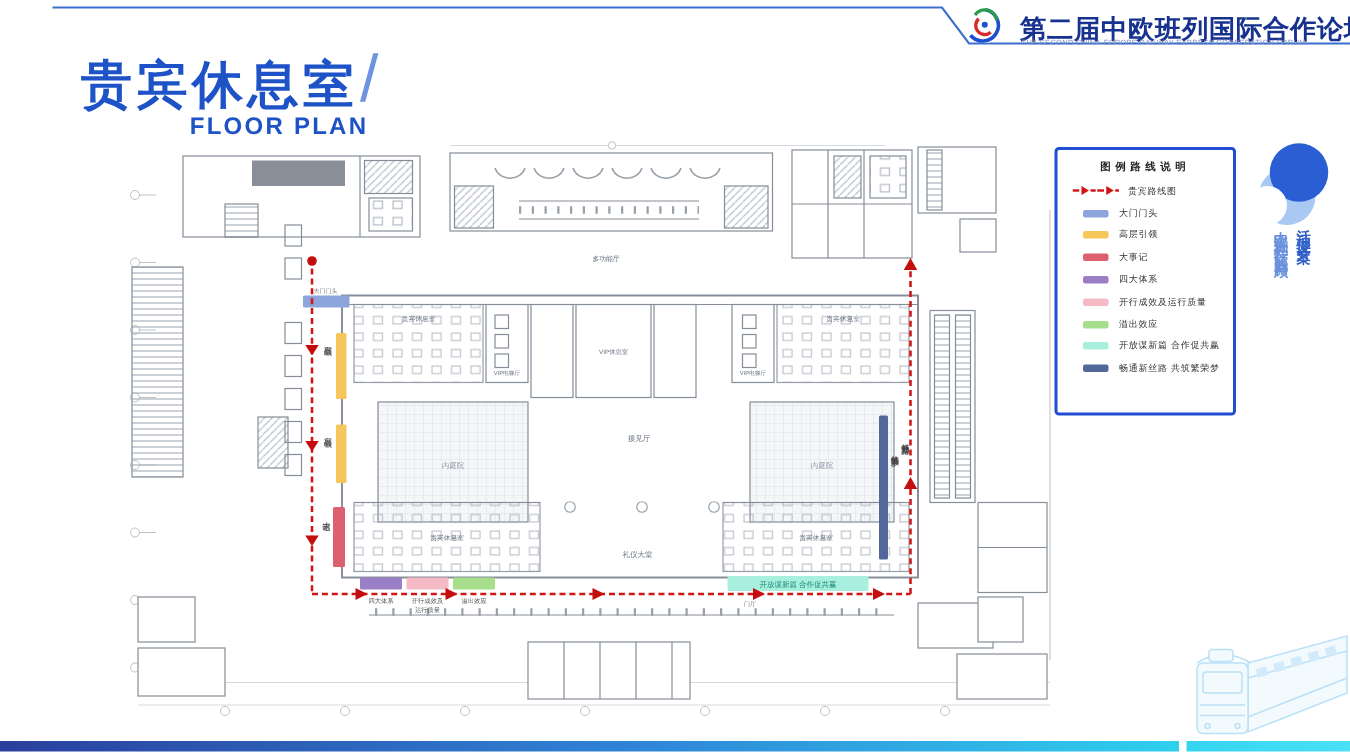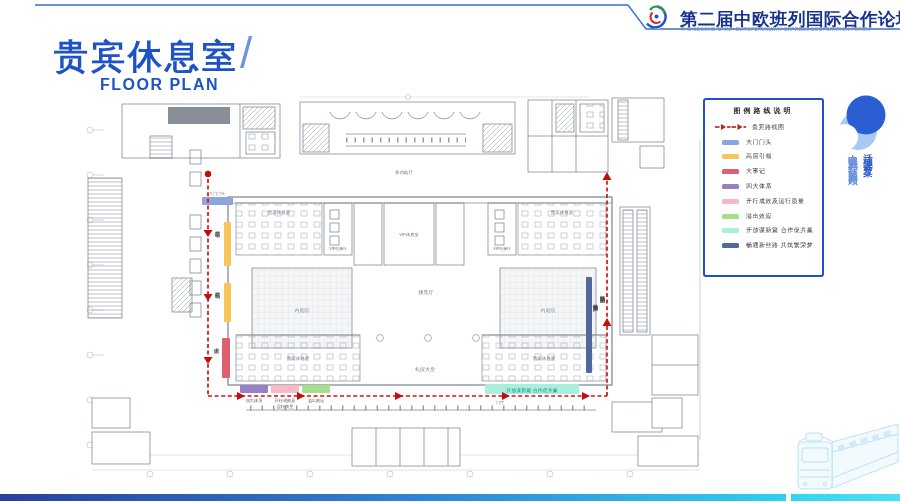--- a/index.html
+++ b/index.html
@@ -9,21 +9,21 @@
   
   .hdr-title{position:absolute;left:680px;top:7px;font-size:17.5px;font-weight:bold;
              color:var(--header_blue,#16328e);letter-spacing:0.5px;white-space:nowrap;}
   .hdr-sub{position:absolute;left:681px;top:26px;font-size:5px;color:#8093bd;
            letter-spacing:0.2px;white-space:nowrap;}
   
   .ptitle{position:absolute;left:54px;top:34px;font-size:34px;font-weight:bold;
           color:var(--accent_blue,#1d53c6);letter-spacing:3px;white-space:nowrap;}
   .pslash{position:absolute;left:240px;top:28px;font-size:44px;font-weight:300;
           color:#6e93e0;}
-  .ptitle-en{position:absolute;left:100px;top:76px;width:172px;text-align:left;
+  .ptitle-en{position:absolute;left:100px;top:76px;width:172px;text-align:center;
              font-size:16px;font-weight:bold;color:var(--accent_blue,#1d53c6);letter-spacing:1.5px;}
   
   .legend{position:absolute;left:703px;top:98px;width:121px;height:179px;box-sizing:border-box;
           border:2px solid var(--legend_border,#1f4fd0);border-radius:3px;background:#fff;
           padding-top:6px;z-index:5;}
   .legend-title{text-align:center;font-size:7px;font-weight:bold;letter-spacing:3px;
                 color:#222;margin-bottom:4px;}
   .legend-row{display:flex;align-items:center;height:14.8px;padding-left:17px;}
   .legend-row.route{padding-left:10px;}
   .legend-swatch{width:17px;height:5px;border-radius:1.5px;margin-right:7px;flex:none;background:#ccc;}

